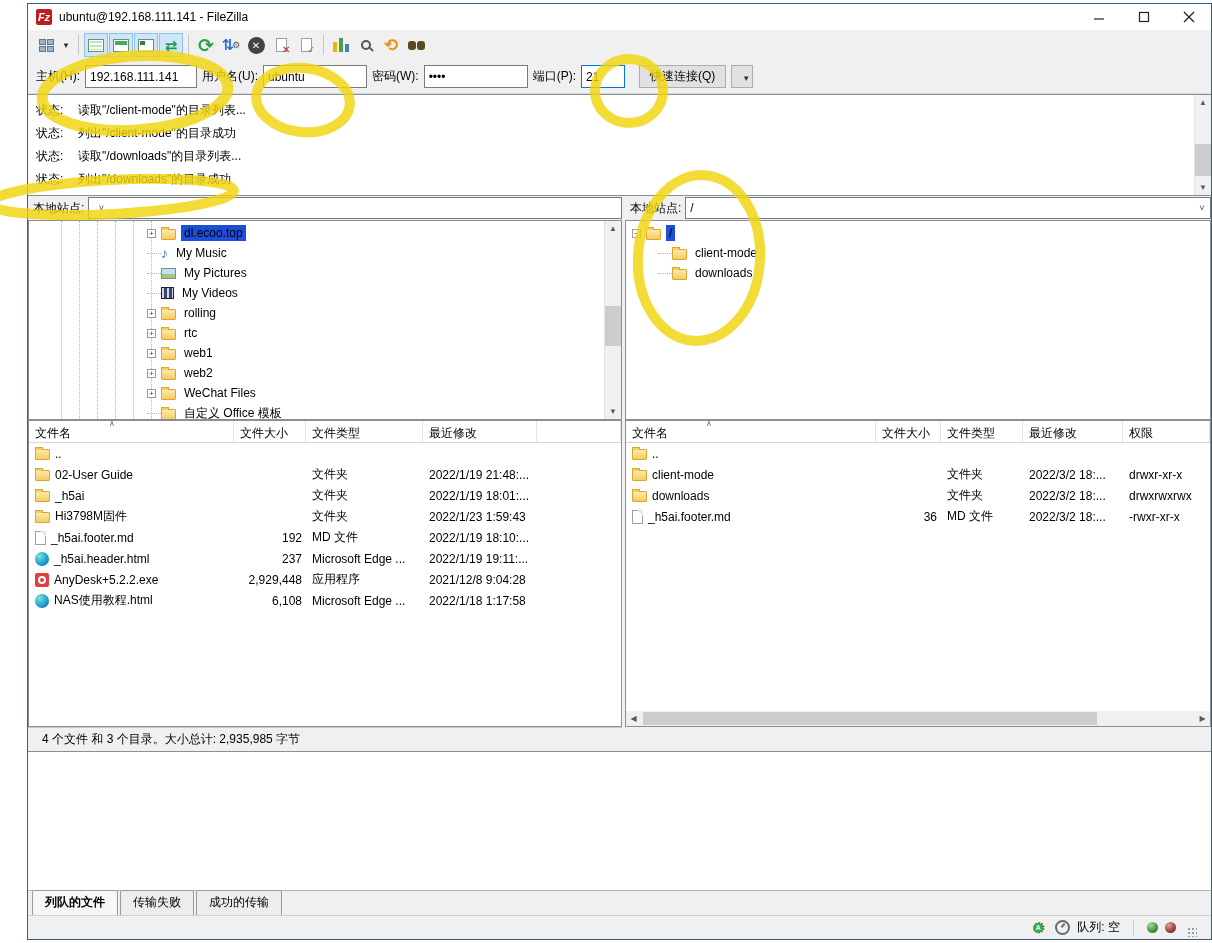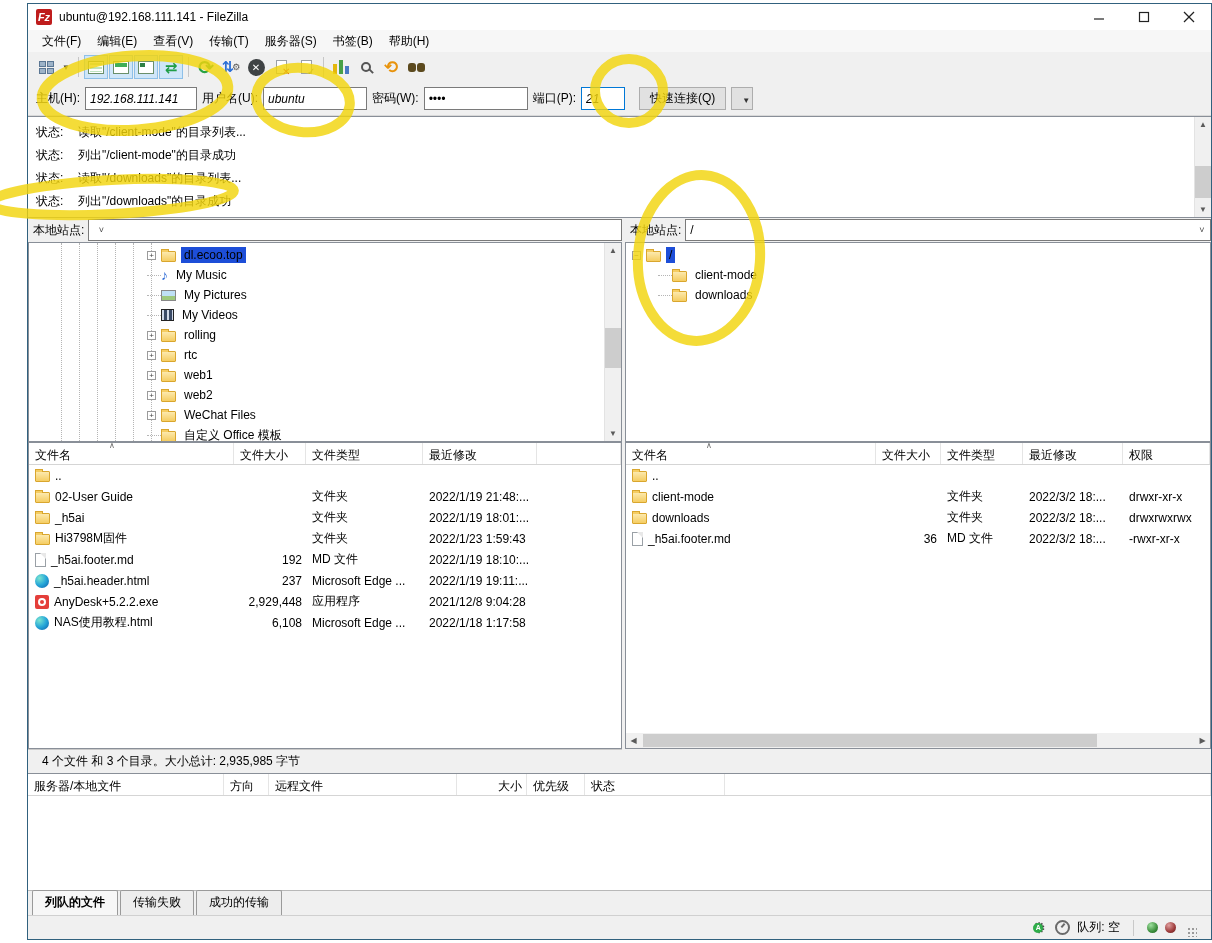--- a/index.html
+++ b/index.html
@@ -42,21 +42,21 @@
   .panelico.top::before { content:""; position:absolute; left:1px; right:1px; top:1px; height:4px; background:#3fae57; }
   .panelico.tops::before { content:""; position:absolute; left:1px; right:8px; top:1px; height:4px; background:#2f7f46; }
   .cmp-cols { display:flex; gap:2px; align-items:flex-end; height:14px; }
   .cmp-cols i { width:4px; background:#e4b80c; } .cmp-cols i:nth-child(2){ background:#48a048; height:14px; } .cmp-cols i:first-child{height:10px;} .cmp-cols i:last-child{height:8px; background:#4a79c4;}
   .mag { width:10px; height:10px; border:2px solid #555; border-radius:50%; position:relative; }
   .mag::after { content:""; position:absolute; width:6px; height:2px; background:#555; transform:rotate(45deg); right:-5px; bottom:-2px; }
   .binoc { display:flex; } .binoc i { width:8px; height:9px; background:#5c4a1e; border-radius:3px; } .binoc i+i { margin-left:1px; }
 
   
   .quickbar { height:34px; background:#f0f0f0; display:flex; align-items:center; padding-left:8px; gap:5px; flex:0 0 auto; border-bottom:1px solid #d9d9d9; }
-  .qc-input { height:23px; border:1px solid #7a7a7a; background:#fff; padding:3px 4px; font-size:12px; font-family:inherit;font-style:italic; }
+  .qc-input { height:23px; border:1px solid #7a7a7a; background:#fff; padding:3px 4px; font-size:12px; font-family:inherit; }
   .qc-btn { height:23px; border:1px solid #adadad; background:#e1e1e1; padding:2px 10px; font-size:12px; font-family:inherit; }
   .qc-drop { width:18px; }
   .port-hl { border:1px solid #0078d7; }
 
   
   .logpanel { height:102px; background:#fff; border-top:1px solid #898f98; border-bottom:1px solid #898f98;
     display:flex; flex:0 0 auto; position:relative; }
   .loglines { flex:1; padding:4px 0 0 8px; overflow:hidden; }
   .logline { display:flex; line-height:23px; }
   .logline .pfx { width:42px; flex:0 0 auto; }
@@ -160,29 +160,20 @@
         </div>
       <div class="win-btn">
           <svg width="12" height="12">
             <line x1="1" y1="1" x2="11" y2="11"></line>
             <line x1="11" y1="1" x2="1" y2="11"></line>
           </svg>
         </div>
     </div>
   </div>
 
-  <div class="menubar">
-    <span class="menu-item">文件(F)</span>
-    <span class="menu-item">编辑(E)</span>
-    <span class="menu-item">查看(V)</span>
-    <span class="menu-item">传输(T)</span>
-    <span class="menu-item">服务器(S)</span>
-    <span class="menu-item">书签(B)</span>
-    <span class="menu-item">帮助(H)</span>
-  </div>
 
   <div class="toolbar">
     <div class="tbtn">
         <span class="sm-grid">
           <i></i>
           <i></i>
           <i></i>
           <i></i>
         </span>
       </div>
@@ -537,29 +528,20 @@
       </div>
     </div>
   </div>
 
   <div class="split" style="height:24px">
     <div class="pane-l panestatus">4 个文件 和 3 个目录。大小总计: 2,935,985 字节</div>
     <div class="gap"></div>
   </div>
 
   <div class="queuewrap">
-    <div class="qheader">
-      <div class="hcell" style="width:196px"><span>服务器/本地文件</span></div>
-      <div class="hcell" style="width:45px"><span>方向</span></div>
-      <div class="hcell" style="width:188px"><span>远程文件</span></div>
-      <div class="hcell" style="width:70px;text-align:right"><span>大小</span></div>
-      <div class="hcell" style="width:58px"><span>优先级</span></div>
-      <div class="hcell" style="width:140px"><span>状态</span></div>
-      <div class="hcell" style="flex:1"></div>
-    </div>
     <div class="qbody"></div>
   </div>
 
   <div class="tabsrow">
     <div class="qtab active">列队的文件</div>
     <div class="qtab">传输失败</div>
     <div class="qtab">成功的传输</div>
   </div>
 
   <div class="statusbar">

